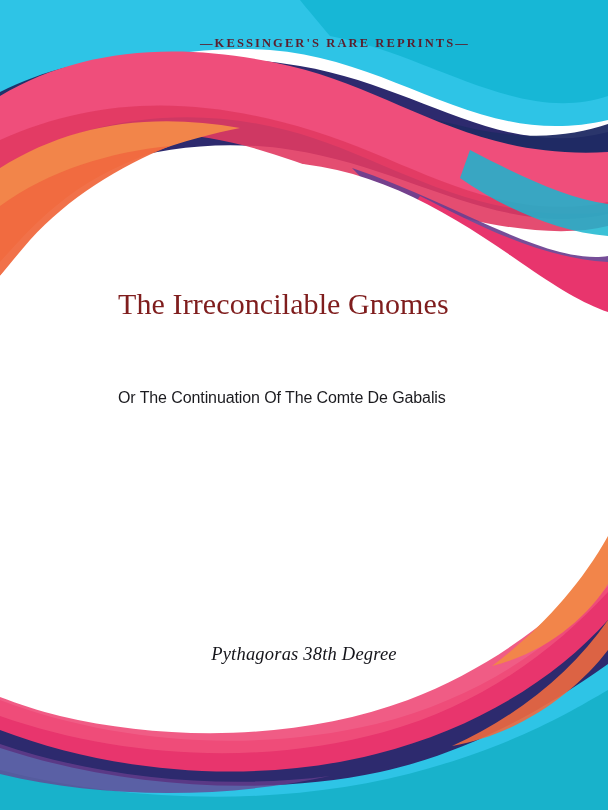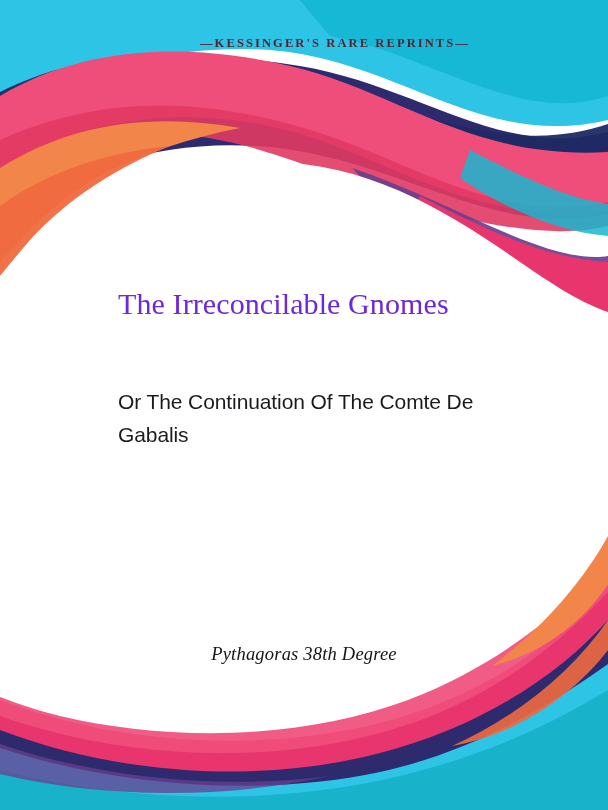--- a/index.html
+++ b/index.html
@@ -50,31 +50,31 @@
     z-index: 6;
   }
   .title {
     position: absolute;
     left: 118px;
     top: 286px;
     width: 420px;
     font-family: "Liberation Serif", serif;
     font-size: 30px;
     font-weight: normal;
-    color: #6d28d9;
+    color: #7f1d1d;
     line-height: 1.22;
     letter-spacing: 0.1px;
   }
   .subtitle {
     position: absolute;
     left: 118px;
     top: 386px;
     width: 420px;
     font-family: "Liberation Sans", sans-serif;
-    font-size: 21px;
+    font-size: 16px;
     font-weight: normal;
     color: #1b1b1f;
     line-height: 1.55;
     letter-spacing: -0.1px;
   }
   .author {
     position: absolute;
     left: 0;
     top: 644px;
     width: 608px;

